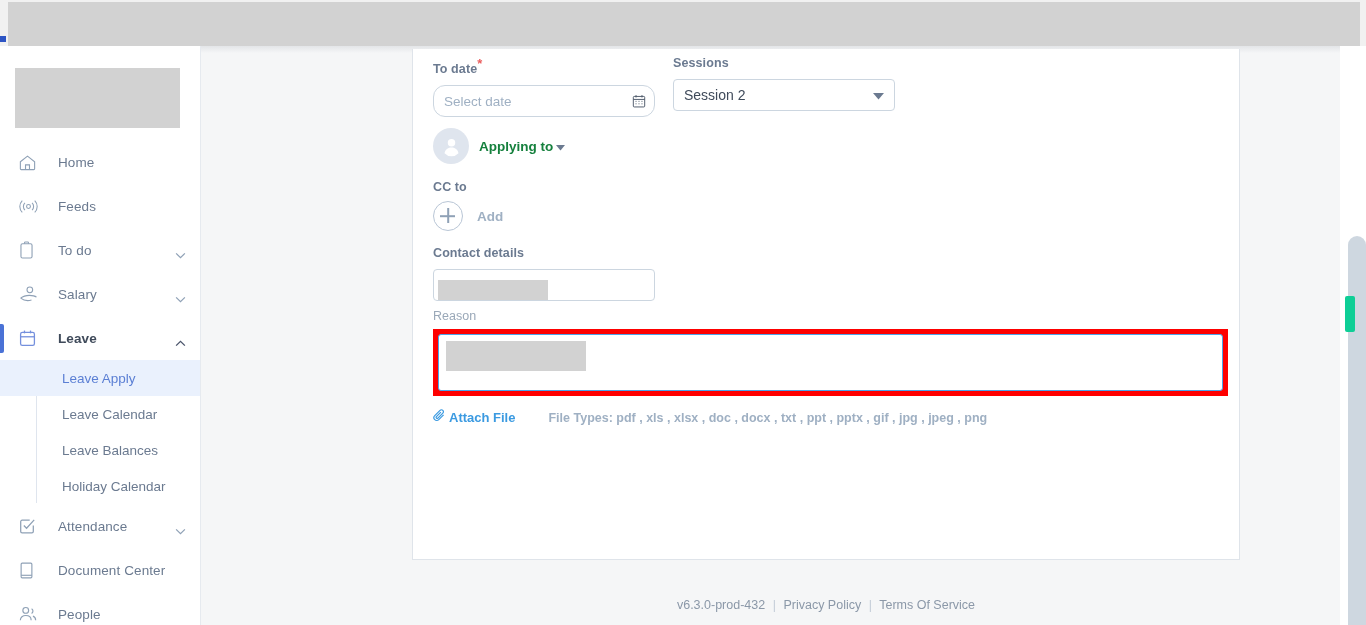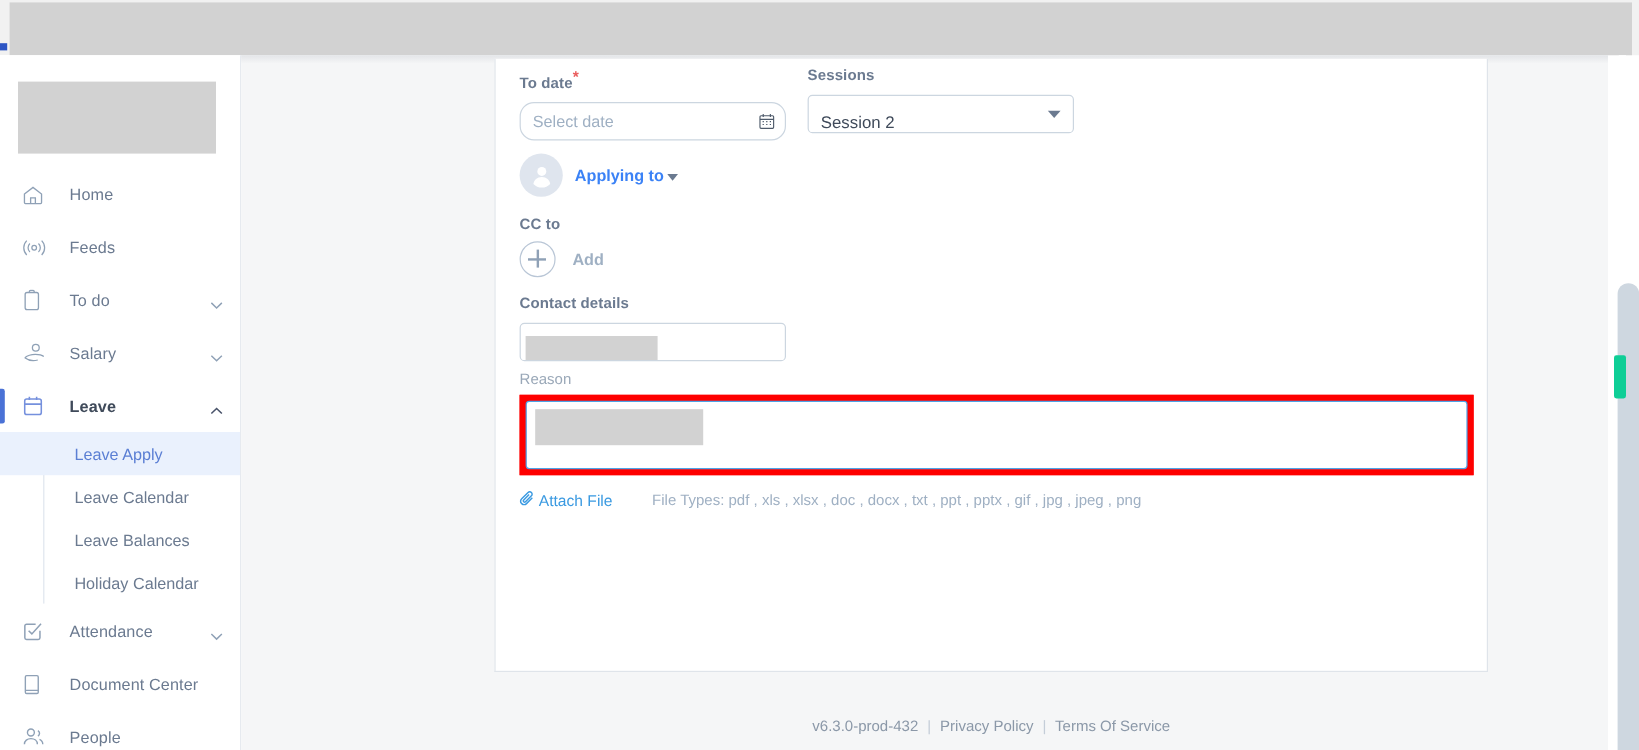--- a/index.html
+++ b/index.html
@@ -138,21 +138,21 @@
     transform: translateY(-50%);
     width: 14px; height: 14px;
   }
 
   .select-box {
     margin-top: 9px;
     height: 32px;
     border: 1px solid #ccd6e0;
     border-radius: 4px;
     background: #fff;
-    display: flex; align-items: flex-end;
+    display: flex; align-items: center;
     padding: 0 10px;
     position: relative;
   }
   .select-box .val { font-size: 14px; color: #3f4a5a; }
   .caret-ico {
     position: absolute; right: 10px; top: 50%;
     transform: translateY(-50%);
   }
 
   
@@ -162,21 +162,21 @@
     height: 40px;
   }
   .avatar {
     width: 36px; height: 36px; border-radius: 50%;
     background: #dfe5ee;
     display: flex; align-items: center; justify-content: center;
     flex: 0 0 36px;
   }
   .applying .txt {
     margin-left: 10px;
-    font-size: 13.5px; color: #3b82f6; font-weight: bold;
+    font-size: 13.5px; color: #15803d; font-weight: bold;
     display: flex; align-items: center; gap: 3px;
   }
 
   
   .ccto { margin-top: 14px; }
   .add-row { display: flex; align-items: center; margin-top: 7px; }
   .plus-circle {
     width: 30px; height: 30px; border-radius: 50%;
     border: 1.5px solid #b9c6d6;
     position: relative;
@@ -220,21 +220,21 @@
     position: relative;
     overflow: hidden;
   }
   .reason-redact {
     position: absolute; left: 7px; top: 6px;
     width: 140px; height: 30px;
     background: #d2d2d2;
   }
 
   
-  .attach-row { margin-top: 13px; display: flex; align-items: center; }
+  .attach-row { margin-top: 13px; display: flex; align-items: flex-end; font-weight: bold; }
   .attach-link {
     display: flex; align-items: center; gap: 3px;
     color: #3b9ae1; font-size: 13px; cursor: pointer;
   }
   .file-types { margin-left: 33px; font-size: 12.5px; color: #9fb0c3; }
 
   
   .btn-row {
     margin-top: 44px;
     display: flex; justify-content: center; gap: 11px;

